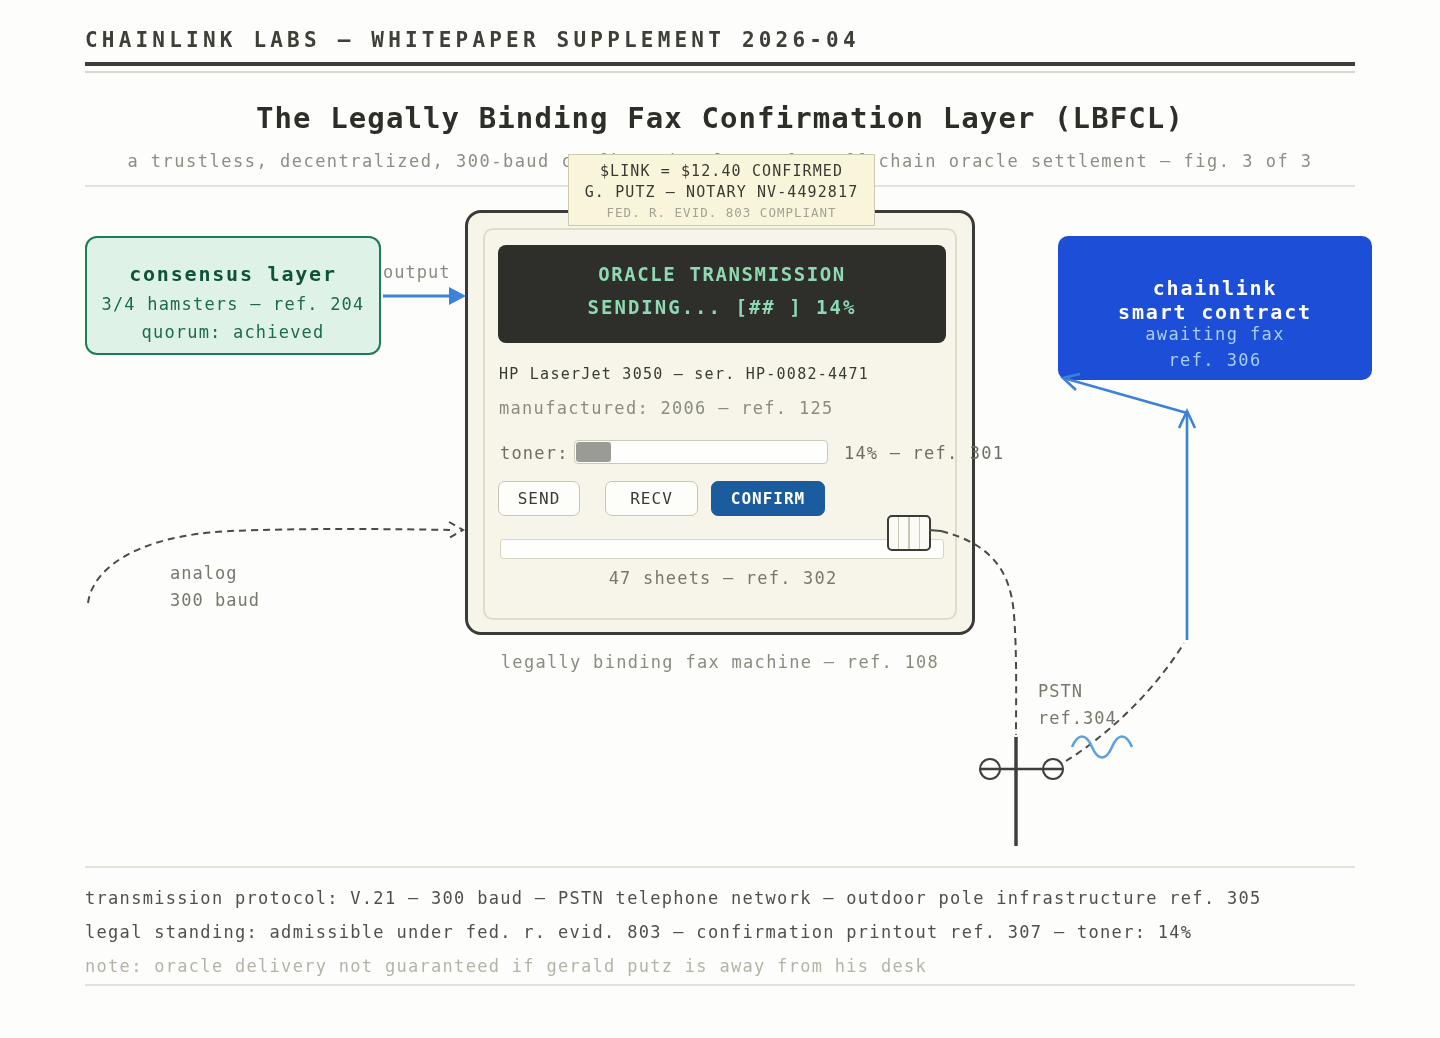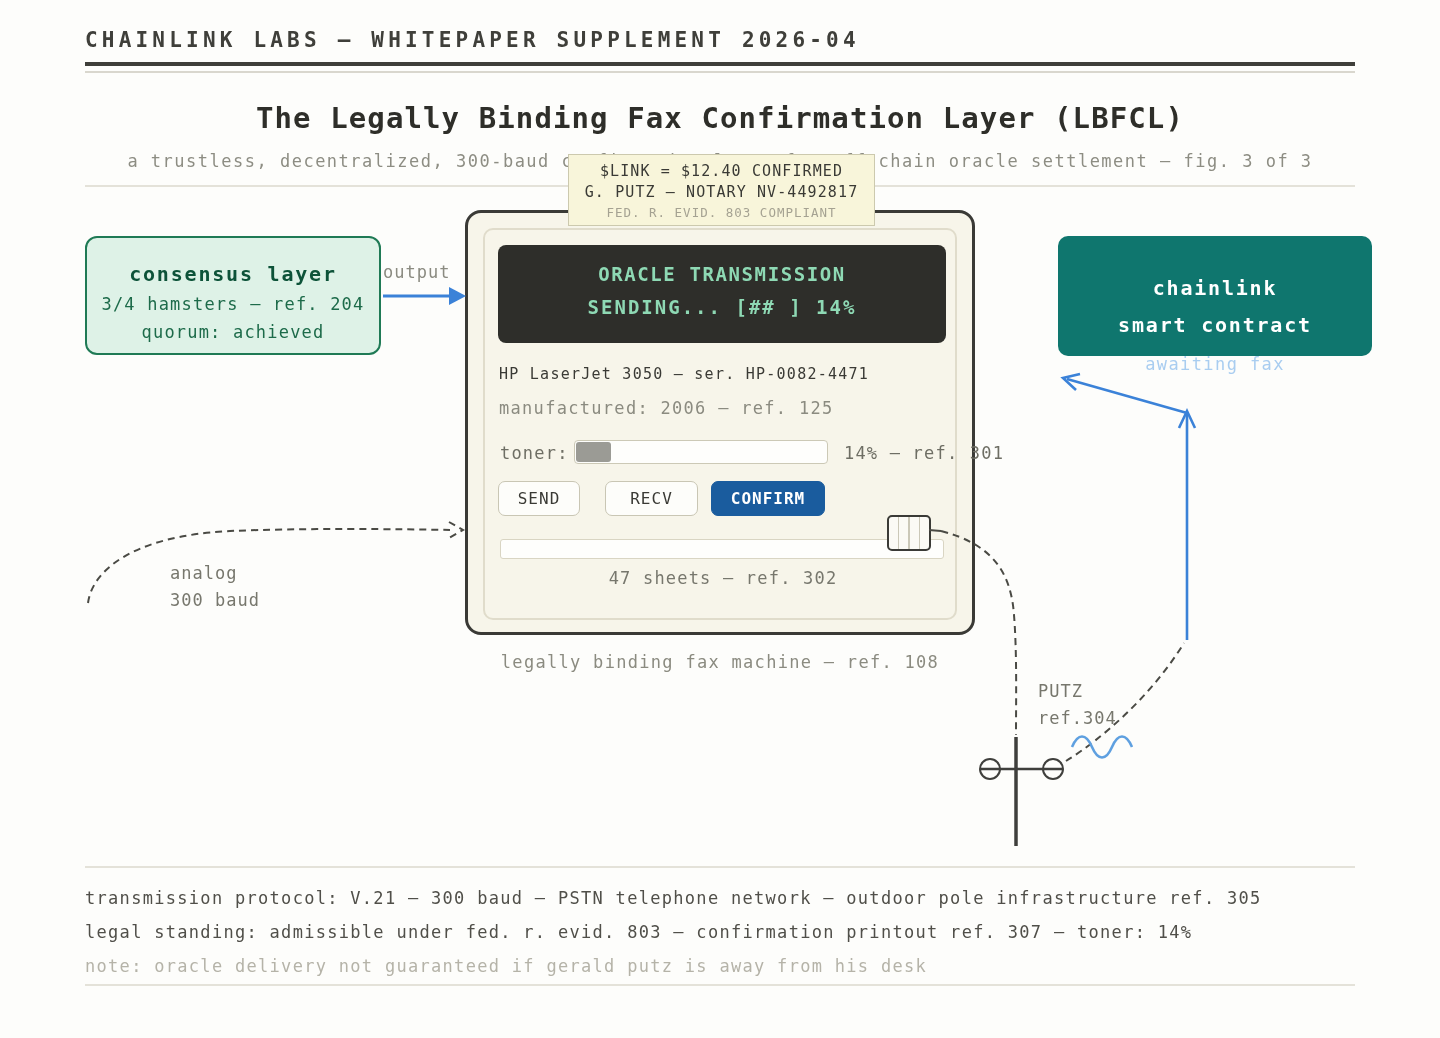--- a/index.html
+++ b/index.html
@@ -47,24 +47,24 @@
   .btn-send { left:30px; width:82px; }
   .btn-recv { left:137px; width:93px; }
   .btn-confirm { left:243px; width:114px; background:#1a5c9e; border:1.5px solid #1a5c9e; color:#ffffff; font-weight:bold; }
   .tray { left:32px; top:326px; width:444px; height:20px; background:#fefefc; border:1.5px solid #d9d5c3; border-radius:3px; }
   .paper-icon { left:419px; top:302px; width:44px; height:36px; background:#fbfaf5; border:2.5px solid #3a3a36; border-radius:5px; display:flex; justify-content:space-evenly; }
   .paper-icon span { width:1.5px; height:100%; background:#cbc8b8; }
   .sheets { left:0; top:355px; width:510px; text-align:center; font-size:17px; letter-spacing:1.2px; color:#77776d; white-space:nowrap; }
   .fax-caption { left:465px; top:652px; width:510px; text-align:center; font-size:17px; letter-spacing:1.3px; color:#8b8b80; white-space:nowrap; }
 
   
-  .contract { left:1058px; top:236px; width:314px; height:120px; background:#0f766e; border-radius:10px; text-align:center; color:#fff; z-index:1; }
+  .contract { left:1058px; top:236px; width:314px; height:144px; background:#1d4ed8; border-radius:10px; text-align:center; color:#fff; z-index:1; }
   .contract .t1 { margin-top:40px; font-size:20px; font-weight:bold; letter-spacing:1.8px; white-space:nowrap; }
-  .contract .t2 { margin-top:13px; font-size:20px; font-weight:bold; letter-spacing:1.8px; white-space:nowrap; }
-  .contract .s1 { margin-top:17px; font-size:17px; letter-spacing:1.4px; color:#a9cdf0; white-space:nowrap; }
+  .contract .t2 { font-size:20px; font-weight:bold; letter-spacing:1.8px; white-space:nowrap; }
+  .contract .s1 { margin-top:0; font-size:17px; letter-spacing:1.4px; color:#a9cdf0; white-space:nowrap; }
   .contract .s2 { margin-top:6px; font-size:17px; letter-spacing:1.4px; color:#a9cdf0; white-space:nowrap; }
 
   .note-label { font-size:17px; letter-spacing:1px; color:#77776d; line-height:27px; white-space:pre-line; }
   .analog-label { left:170px; top:560px; }
   .pstn-label { left:1038px; top:678px; }
 
   
   .footer-line { left:85px; font-size:17px; letter-spacing:1.3px; color:#504f49; white-space:nowrap; }
   .footer-note { color:#b5b3a8; }
 
@@ -113,25 +113,26 @@
         <span></span>
       </div>
     <div class="abs sheets">47 sheets — ref. 302</div>
   </div>
   <div class="abs fax-caption">legally binding fax machine — ref. 108</div>
 
   <div class="abs contract">
     <div class="t1">chainlink</div>
     <div class="t2">smart contract</div>
     <div class="s1">awaiting fax</div>
+    <div class="s2">ref. 306</div>
   </div>
 
   <div class="abs note-label analog-label">analog
 300 baud</div>
-  <div class="abs note-label pstn-label">PUTZ
+  <div class="abs note-label pstn-label">PSTN
 ref.304</div>
 
   <svg class="overlay" width="1440" height="1038" viewBox="0 0 1440 1038">
 
     <g>
       <line x1="383" y1="296" x2="452" y2="296" stroke="#3b82d8" stroke-width="3"></line>
       <polygon points="466,296 449,287 449,305" fill="#3b82d8"></polygon>
     </g>
 
     <g stroke="#4a4a44" stroke-width="2" fill="none">

